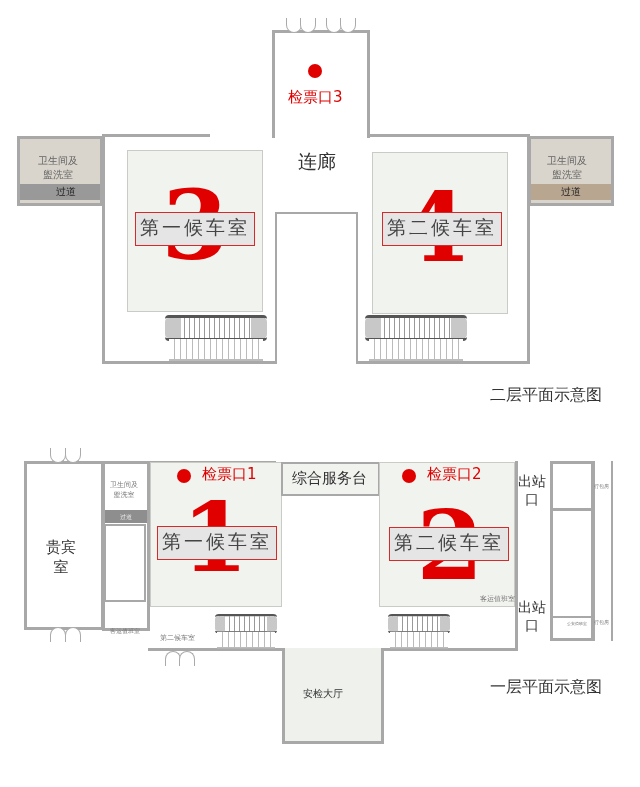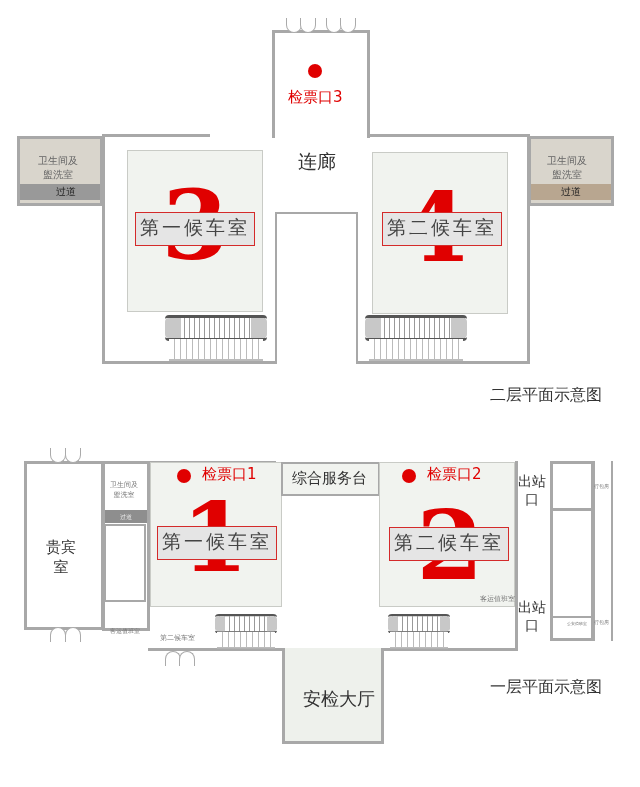--- a/index.html
+++ b/index.html
@@ -147,16 +147,16 @@
   <div class="abs wall" style="left:550px;top:461px;width:44px;height:180px;"></div>
   <div class="abs" style="left:553px;top:508px;width:38px;height:3px;background:#a8a8a8;"></div>
   <div class="abs" style="left:553px;top:616px;width:38px;height:2px;background:#a8a8a8;"></div>
   <div class="abs" style="left:593px;top:461px;width:2px;height:180px;background:#a8a8a8;"></div>
   <div class="abs" style="left:611px;top:461px;width:2px;height:180px;background:#a8a8a8;"></div>
   <div class="gray-text tiny" style="left:594px;top:483px;font-size:5px;">行包房</div>
   <div class="gray-text tiny" style="left:567px;top:621px;font-size:4px;">公安值班室</div>
   <div class="gray-text tiny" style="left:594px;top:619px;font-size:5px;">行包房</div>
 
   <div class="abs" style="left:282px;top:648px;width:102px;height:96px;background:#eef1ec;border:3px solid #a8a8a8;border-top:none;"></div>
-  <div class="gray-text" style="left:303px;top:687px;font-size:18px;">安检大厅</div>
+  <div class="gray-text" style="left:303px;top:687px;font-size:10px;">安检大厅</div>
 
   <div class="caption" style="left:490px;top:677px;">一层平面示意图</div>
 </div>
 
 </body></html>

